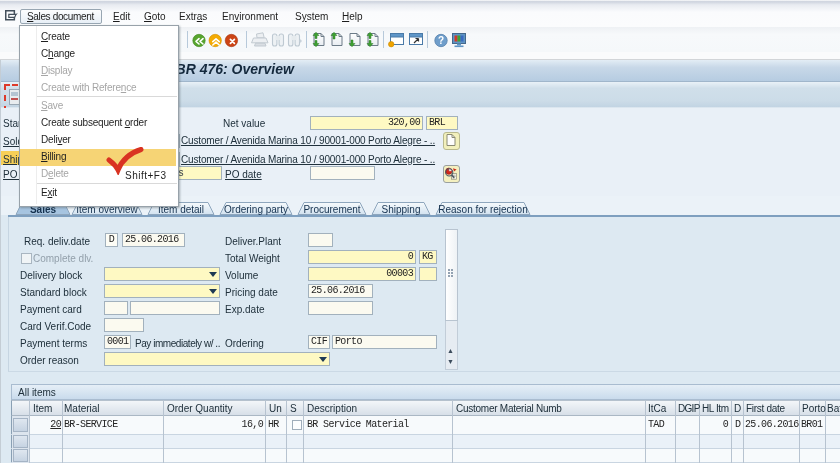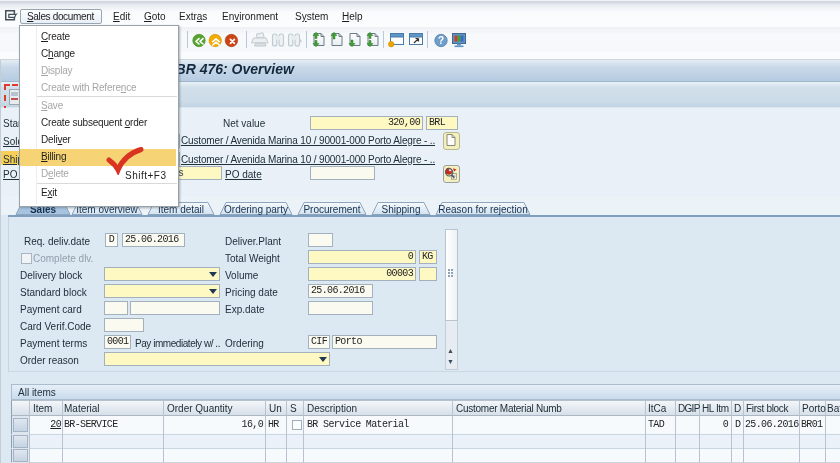--- a/index.html
+++ b/index.html
@@ -293,21 +293,21 @@
  <div class="ab lb" style="left:53px;top:19px">Material</div>
  <div class="ab lb" style="left:156px;top:19px">Order Quantity</div>
  <div class="ab lb" style="left:258px;top:19px">Un</div>
  <div class="ab lb" style="left:279px;top:19px">S</div>
  <div class="ab lb" style="left:296px;top:19px">Description</div>
  <div class="ab lb" style="left:445px;top:19px;letter-spacing:-0.25px">Customer Material Numb</div>
  <div class="ab lb" style="left:637px;top:19px">ItCa</div>
  <div class="ab lb" style="left:667px;top:19px;letter-spacing:-0.7px">DGIP</div>
  <div class="ab lb" style="left:691px;top:19px;letter-spacing:-0.4px">HL Itm</div>
  <div class="ab lb" style="left:723px;top:19px">D</div>
- <div class="ab lb" style="left:735px;top:19px;letter-spacing:-0.3px">First block</div>
+ <div class="ab lb" style="left:735px;top:19px;letter-spacing:-0.3px">First date</div>
  <div class="ab lb" style="left:791px;top:19px">Porto</div>
  <div class="ab lb" style="left:816px;top:19px">Bat</div>
 
  <div class="ab mv" style="left:19px;top:35px;width:31px;text-align:right"><u>20</u></div>
  <div class="ab mv" style="left:53px;top:35px">BR-SERVICE</div>
  <div class="ab mv" style="left:156px;top:35px;width:96px;text-align:right">16,0</div>
  <div class="ab mv" style="left:257px;top:35px">HR</div>
  <div class="ab" style="left:281px;top:36px;width:8px;height:8px;border:1px solid #9fadba;background:#fcfdfe"></div>
  <div class="ab mv" style="left:296px;top:35px">BR Service Material</div>
  <div class="ab mv" style="left:637px;top:35px">TAD</div>

